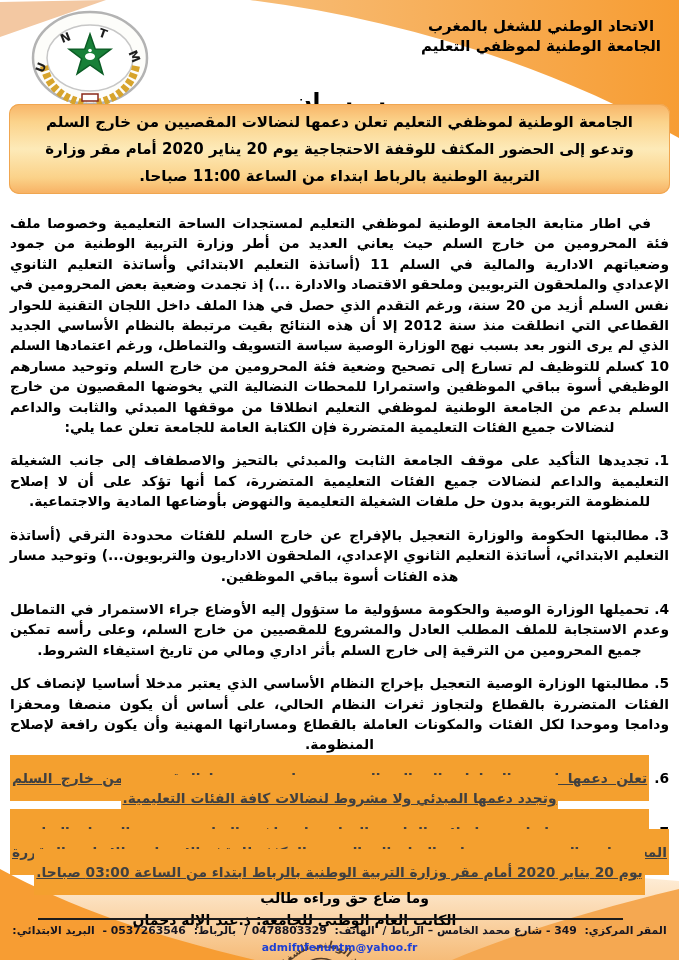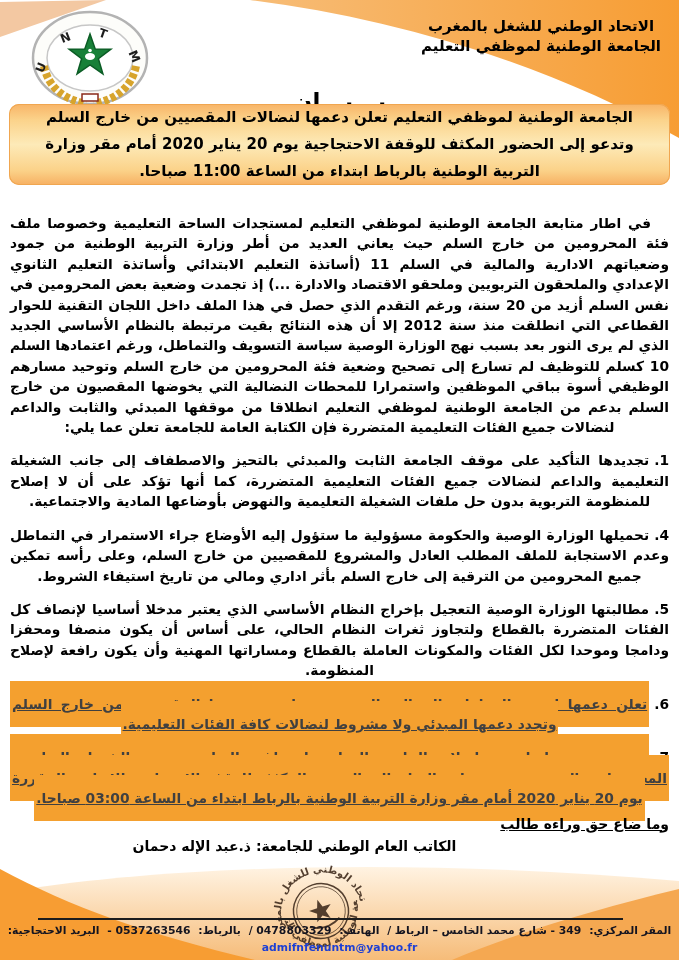--- a/index.html
+++ b/index.html
@@ -15,35 +15,35 @@
   .deco-bottom { bottom:0; height:115px; }
 
   .header-org { position:absolute; top:16px; right:18px; text-align:center;
     font-weight:700; font-size:15px; line-height:20px; z-index:2; }
   .logo-wrap { position:absolute; top:10px; left:30px; width:120px; height:96px; z-index:2; }
 
   .doc-title { position:absolute; top:70px; left:0; width:100%; text-align:center; z-index:2;margin-top:18px; }
   .doc-title span { font-size:23px; font-weight:700; border-bottom:2.5px solid #000;
     padding:0 8px 2px; display:inline-block; }
 
-  .intro-box { position:absolute; top:104px; right:9px; left:9px; height:81px;
+  .intro-box { position:absolute; top:104px; right:9px; left:9px; height:90px;
     border-radius:10px; z-index:2;
     background:linear-gradient(180deg,#f8b467 0%,#fbd38b 20%,#fdeab8 50%,#fbd289 82%,#f7b062 100%);
     display:flex; align-items:center; justify-content:center;
     box-shadow:0 0 0 1px #f0a650 inset; }
   .intro-box p { text-align:center; font-weight:700; font-size:15px; line-height:27px; padding:0 16px; }
 
   .doc-body { position:absolute; top:199px; right:10px; left:10px; z-index:2;
     font-size:13.8px; font-weight:700; line-height:20.4px; }
   .para { text-align:justify; text-align-last:center; text-indent:18px;margin-top:14px; }
   .item { text-align:justify; text-align-last:center; margin-top:13px; }
   .num { unicode-bidi:bidi-override; direction:rtl; margin-left:5px; }
   .hl { background:#f4a02f; color:#404040; text-decoration:underline;
     padding:15px 2px; -webkit-box-decoration-break:clone; box-decoration-break:clone; }
-  .proverb { text-align:right; padding-left:10px; margin-top:5px; font-size:14px;text-decoration:underline; }
+  .proverb { text-align:center; padding-left:10px; margin-top:5px; font-size:14px; }
   .signature { text-align:center; margin-top:2px; transform:translateX(-45px); font-size:14px; }
   .stamp-wrap { width:128px; margin:0 auto; transform:translateX(-19px); opacity:.92; }
 
   .footer-rule { position:absolute; left:38px; bottom:40px; width:585px; height:2px;
     background:#1c1c1c; z-index:3; }
   .footer { position:absolute; left:0; bottom:4px; width:100%; text-align:center;
     font-size:10.8px; line-height:16.5px; font-weight:700; color:#141420; z-index:3; }
   .flink { color:#1d3fd4; cursor:pointer; }
   .footer .sep { margin:0 2px; }
 </style>
@@ -110,20 +110,23 @@
 </div>
 
 <div class="doc-body">
   <p class="para">في اطار متابعة الجامعة الوطنية لموظفي التعليم لمستجدات الساحة التعليمية وخصوصا ملف فئة المحرومين من خارج السلم حيث يعاني العديد من أطر وزارة التربية الوطنية من جمود وضعياتهم الادارية والمالية في السلم 11 (أساتذة التعليم الابتدائي وأساتذة التعليم الثانوي الإعدادي والملحقون التربويين وملحقو الاقتصاد والادارة ...) إذ تجمدت وضعية بعض المحرومين في نفس السلم أزيد من 20 سنة، ورغم التقدم الذي حصل في هذا الملف داخل اللجان التقنية للحوار القطاعي التي انطلقت منذ سنة 2012 إلا أن هذه النتائج بقيت مرتبطة بالنظام الأساسي الجديد الذي لم يرى النور بعد بسبب نهج الوزارة الوصية سياسة التسويف والتماطل، ورغم اعتمادها السلم 10 كسلم للتوظيف لم تسارع إلى تصحيح وضعية فئة المحرومين من خارج السلم وتوحيد مسارهم الوظيفي أسوة بباقي الموظفين واستمرارا للمحطات النضالية التي يخوضها المقصيون من خارج السلم بدعم من الجامعة الوطنية لموظفي التعليم انطلاقا من موقفها المبدئي والثابت والداعم لنضالات جميع الفئات التعليمية المتضررة فإن الكتابة العامة للجامعة تعلن عما يلي:</p>
 
   <div class="items">
     <div class="item">
       <span class="num">1.</span><span>تجديدها التأكيد على موقف الجامعة الثابت والمبدئي بالتحيز والاصطفاف إلى جانب الشغيلة التعليمية والداعم لنضالات جميع الفئات التعليمية المتضررة، كما أنها تؤكد على أن لا إصلاح للمنظومة التربوية بدون حل ملفات الشغيلة التعليمية والنهوض بأوضاعها المادية والاجتماعية.</span>
     </div>
     <div class="item">
+      <span class="num">3.</span><span>مطالبتها الحكومة والوزارة التعجيل بالإفراج عن خارج السلم للفئات محدودة الترقي (أساتذة التعليم الابتدائي، أساتذة التعليم الثانوي الإعدادي، الملحقون الاداريون والتربويون...) وتوحيد مسار هذه الفئات أسوة بباقي الموظفين.</span>
+    </div>
+    <div class="item">
       <span class="num">4.</span><span>تحميلها الوزارة الوصية والحكومة مسؤولية ما ستؤول إليه الأوضاع جراء الاستمرار في التماطل وعدم الاستجابة للملف المطلب العادل والمشروع للمقصيين من خارج السلم، وعلى رأسه تمكين جميع المحرومين من الترقية إلى خارج السلم بأثر اداري ومالي من تاريخ استيفاء الشروط.</span>
     </div>
     <div class="item">
       <span class="num">5.</span><span>مطالبتها الوزارة الوصية التعجيل بإخراج النظام الأساسي الذي يعتبر مدخلا أساسيا لإنصاف كل الفئات المتضررة بالقطاع ولتجاوز ثغرات النظام الحالي، على أساس أن يكون منصفا ومحفزا ودامجا وموحدا لكل الفئات والمكونات العاملة بالقطاع ومساراتها المهنية وأن يكون رافعة لإصلاح المنظومة.</span>
     </div>
     <div class="item">
       <span class="num">6.</span><span class="hl">تعلن دعمها لجميع الخطوات النضالية التي يخوضها وسيخوضها المقصيون من خارج السلم وتجدد دعمها المبدئي ولا مشروط لنضالات كافة الفئات التعليمية.</span>
     </div>
     <div class="item">
       <span class="num">7.</span><span class="hl">تدعو جميع مناضلي ومناضلات الجامعة الوطنية لموظفي التعليم وعموم الشغيلة التعليمية المحرومات والمحرومين من خارج السلم إلى الحضور المكثف للوقفة الاحتجاجية الإنذارية المقررة يوم 20 يناير 2020 أمام مقر وزارة التربية الوطنية بالرباط ابتداء من الساعة 03:00 صباحا.</span>
@@ -157,16 +160,16 @@
 
 <div class="footer-rule"></div>
 <div class="footer">
   <div>
     <span class="sep">المقر المركزي:</span>
     <span class="sep">349 - شارع محمد الخامس – الرباط /</span>
     <span class="sep">الهاتف:</span>
     <span class="sep">0478803329 /</span>
     <span class="sep">بالرباط:</span>
     <span class="sep">0537263546 -</span>
-    <span class="sep">البريد الاحتجاجية:</span>
+    <span class="sep">البريد الابتدائي:</span>
     <a class="flink">admifnfenuntm@yahoo.fr</a>
   </div>
 </div>
 
 </body></html>

